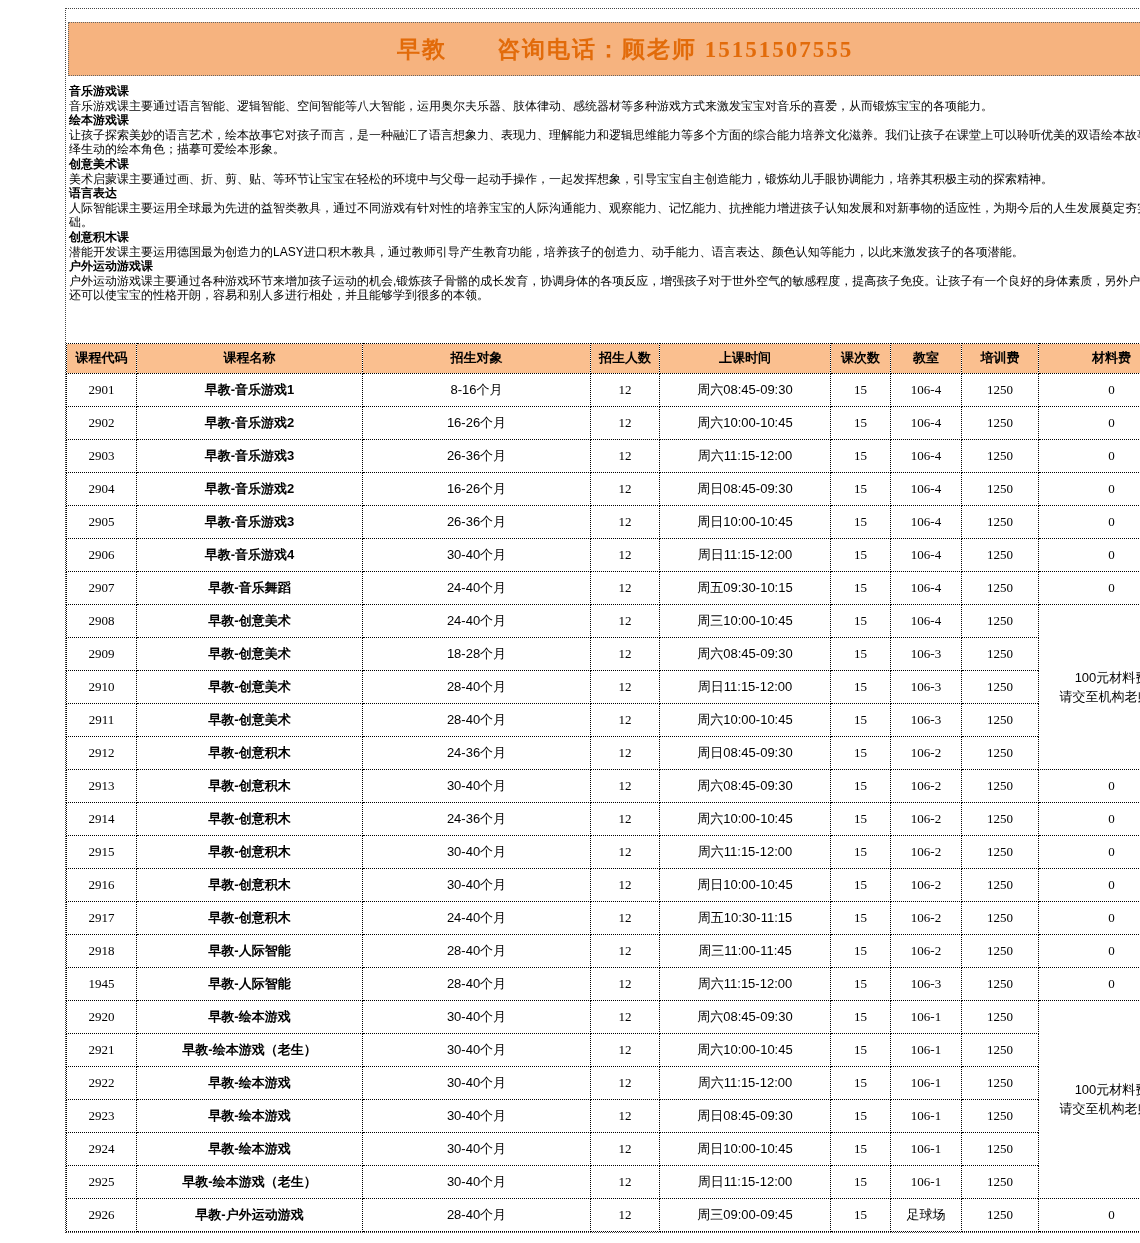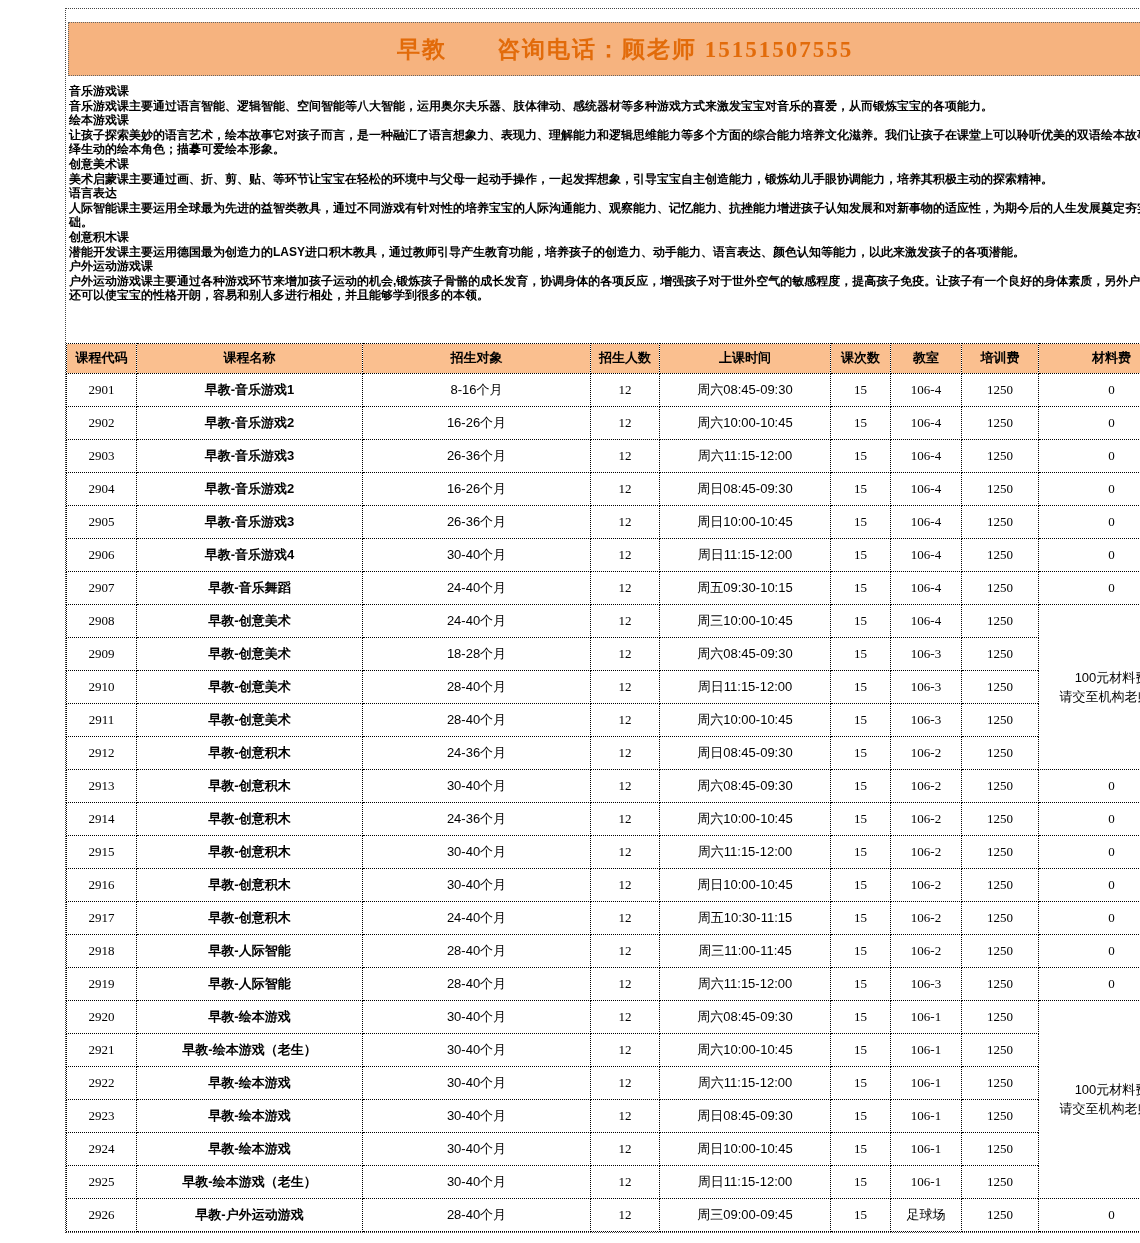--- a/index.html
+++ b/index.html
@@ -22,21 +22,21 @@
     font-family:"Liberation Serif",serif;
     font-size:23px;font-weight:bold;letter-spacing:2px;
     color:var(--banner-text,#E26B0A);
     white-space:pre;
   }
   .descriptions{
     margin:8px 2px 0 3px;width:1108px;
     font-size:12px;line-height:14.6px;
   }
   .desc-heading{font-weight:bold;}
-  .desc-body{font-weight:bold;}
+  .desc-body{font-weight:normal;}
   table.course-table{
     margin-top:40px;width:1118px;
     border-collapse:collapse;table-layout:fixed;
   }
   table.course-table th,table.course-table td{
     border:1px dotted #000;
     text-align:center;vertical-align:middle;
     padding:0 2px;overflow:hidden;
   }
   table.course-table th{
@@ -308,21 +308,21 @@
           <td class="cname">早教-人际智能</td>
           <td class="ctar">28-40个月</td>
           <td class="num">12</td>
           <td class="ctime">周三11:00-11:45</td>
           <td class="num">15</td>
           <td class="croom">106-2</td>
           <td class="num">1250</td>
           <td class="cmat">0</td>
         </tr>
         <tr>
-          <td class="num">2919</td>
+          <td class="num">1945</td>
           <td class="cname">早教-人际智能</td>
           <td class="ctar">28-40个月</td>
           <td class="num">12</td>
           <td class="ctime">周六11:15-12:00</td>
           <td class="num">15</td>
           <td class="croom">106-3</td>
           <td class="num">1250</td>
           <td class="cmat">0</td>
         </tr>
         <tr>

